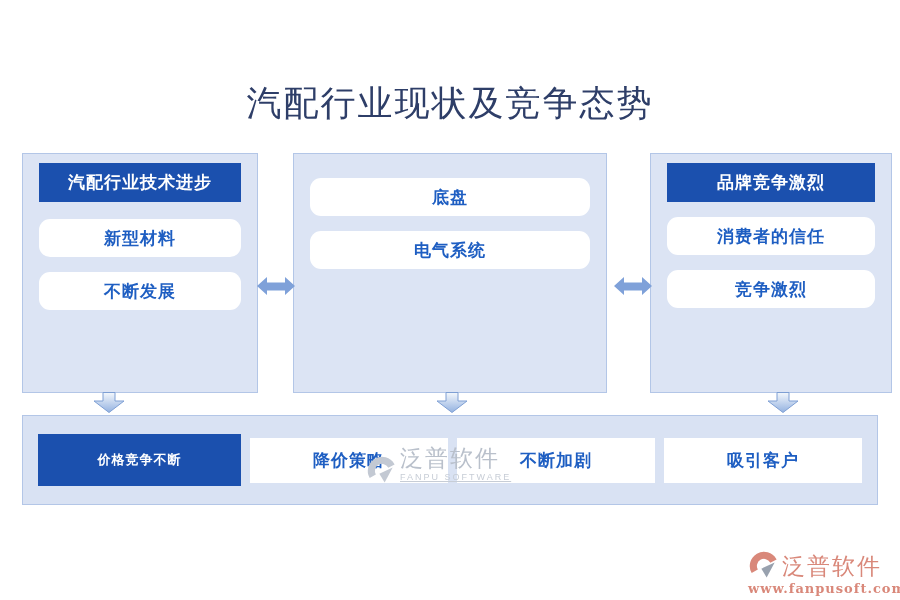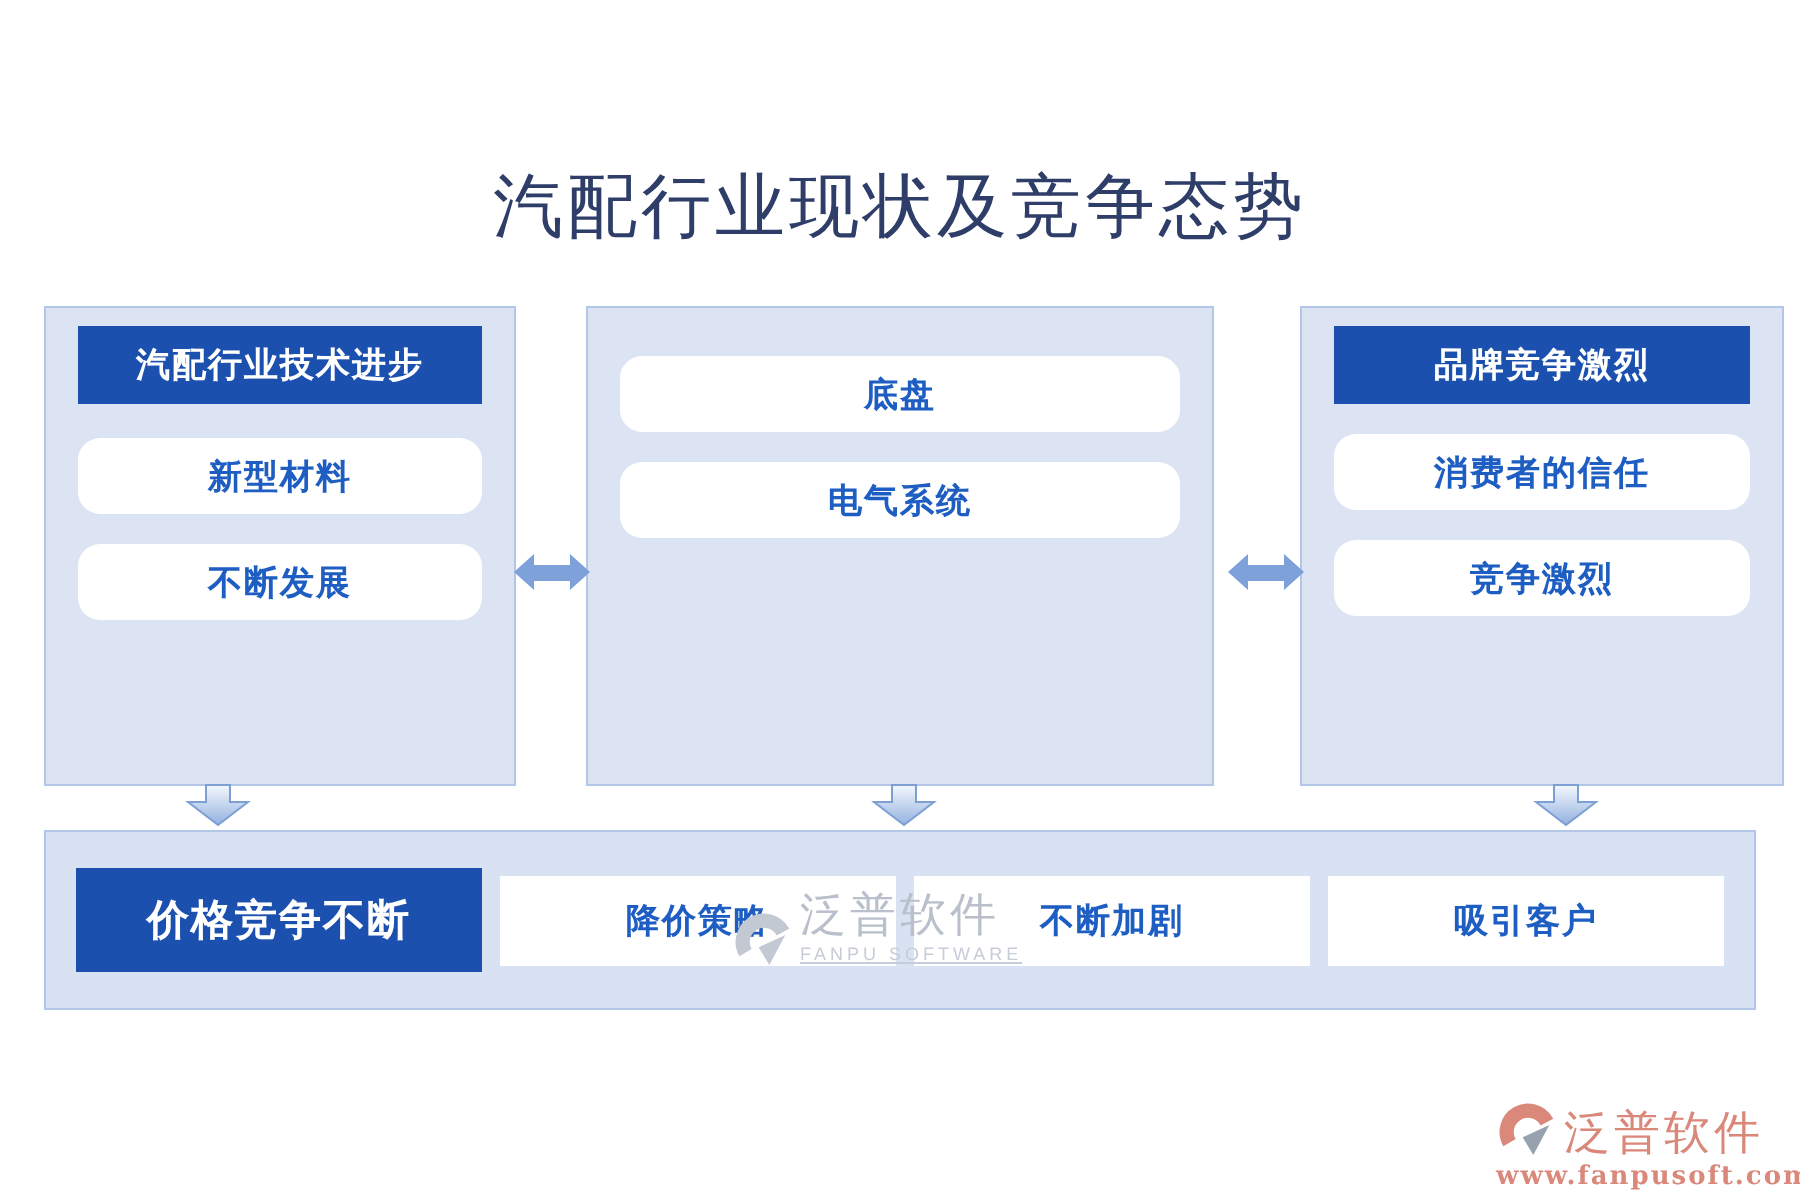--- a/index.html
+++ b/index.html
@@ -45,21 +45,21 @@
   .darrow{position:absolute;top:392px;width:34px;height:21px;}
   .da1{left:92px;} .da2{left:435px;} .da3{left:766px;}
 
   .band{
     position:absolute;left:22px;top:415px;width:856px;height:90px;
     background:#d9e2f3;border:1px solid #b3c6e7;box-sizing:border-box;
     display:flex;align-items:center;gap:9px;padding:0 15px;
   }
   .band-header{
     flex:0 0 203px;height:52px;background:#1b50ae;color:#ffffff;
-    font-weight:bold;font-size:21px;letter-spacing:1px;
+    font-weight:bold;font-size:13px;letter-spacing:1px;
     display:flex;align-items:center;justify-content:center;
   }
   .band-item{
     flex:1 1 0;height:45px;background:#ffffff;color:#1e5ec2;
     font-weight:bold;font-size:17px;letter-spacing:1px;
     display:flex;align-items:center;justify-content:center;
   }
 
   .wm-center{
     position:absolute;left:366px;top:446px;z-index:5;

